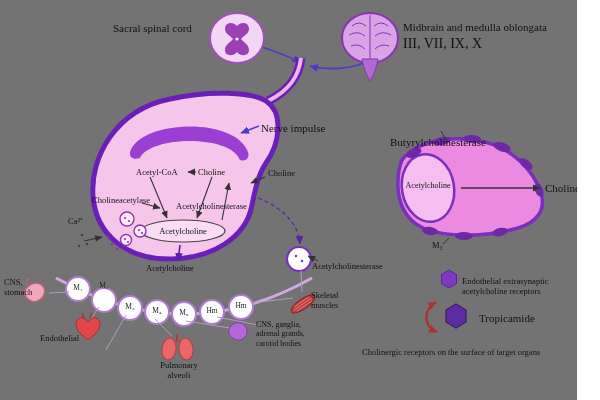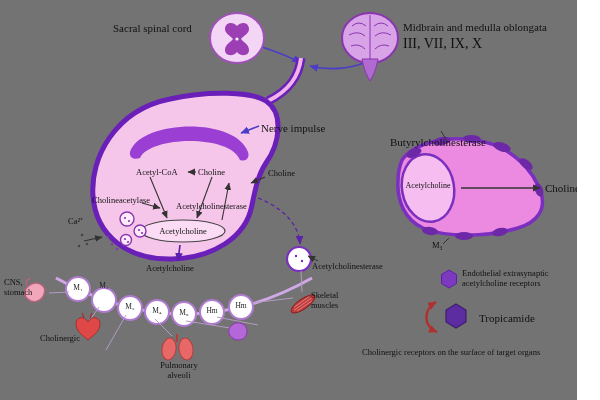--- a/index.html
+++ b/index.html
@@ -190,29 +190,32 @@
 <span class="rc" style="left:67px;top:284px">M₁</span>
 <span class="rc" style="left:93px;top:282px">M₂</span>
 <span class="rc" style="left:119px;top:303px">M₃</span>
 <span class="rc" style="left:146px;top:307px">M₄</span>
 <span class="rc" style="left:173px;top:309px">M₅</span>
 <span class="rc" style="left:201px;top:307px">Hm</span>
 <span class="rc" style="left:230px;top:302px">Hm</span>
 
 <div class="lbl f85" style="left:4px;top:277px">CNS,
 stomach</div>
-<div class="lbl f85" style="left:40px;top:333px">Cholinergic</div>
+<div class="lbl f85" style="left:40px;top:333px">Endothelial</div>
 <div class="lbl f85 c" style="left:148px;top:360px;width:62px">Pulmonary
 alveoli</div>
+<div class="lbl f8" style="left:256px;top:320px">CNS, ganglia,
+adrenal grands,
+carotid bodies</div>
 <div class="lbl f85" style="left:311px;top:290px">Skeletal
 muscles</div>
 
 <div class="lbl f95" style="left:390px;top:136px">Butyrylcholinesterase</div>
 <div class="lbl f8 c" style="left:398px;top:181px;width:60px">Acetylcholine</div>
 <div class="lbl f95" style="left:545px;top:182px">Choline</div>
 <div class="lbl f85" style="left:432px;top:240px">M₃</div>
 
-<div class="lbl f85" style="left:462px;top:268px">Endothelial extrasynaptic
+<div class="lbl f85" style="left:462px;top:276px">Endothelial extrasynaptic
 acetylcholine receptors</div>
 <div class="lbl f95" style="left:479px;top:312px">Tropicamide</div>
 <div class="lbl f85 nowrap" style="left:362px;top:347px">Cholinergic receptors on the surface of target organs</div>
 
 </div>
 
 </body></html>

